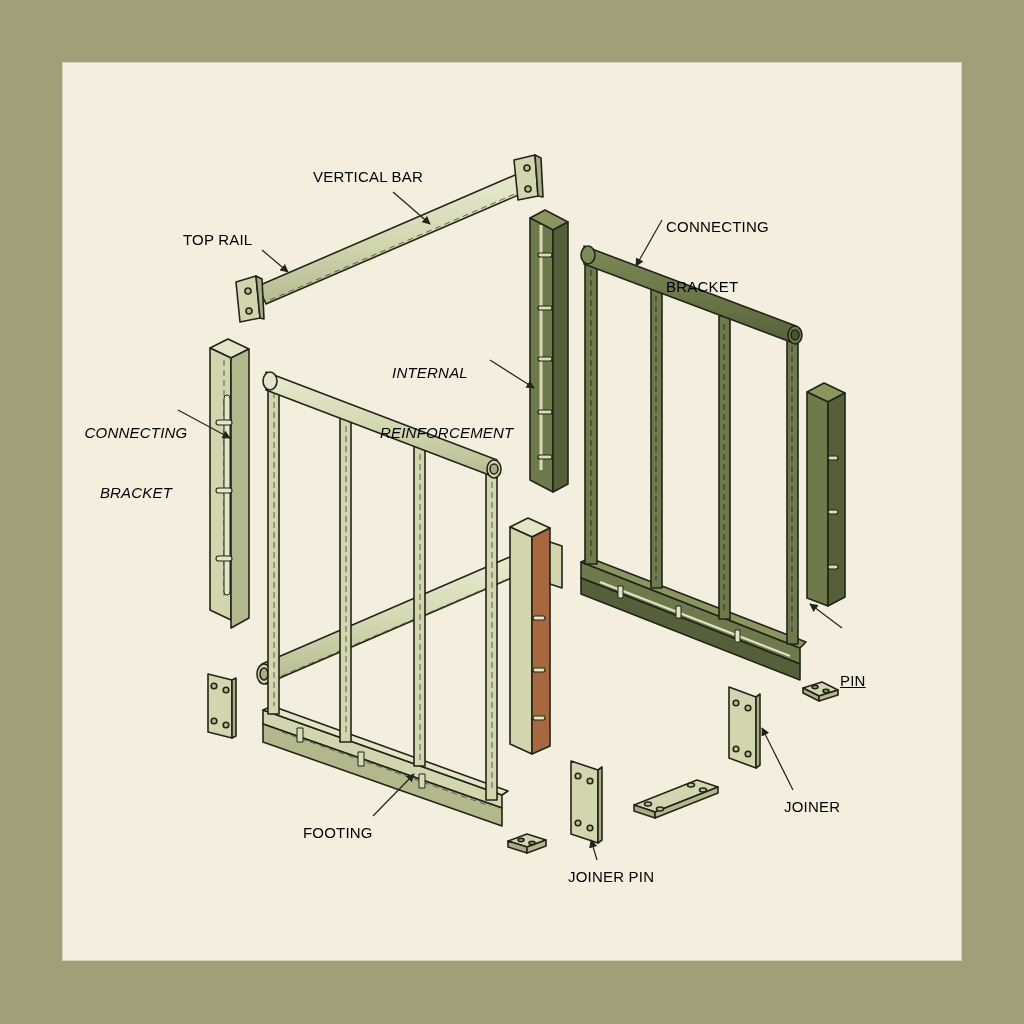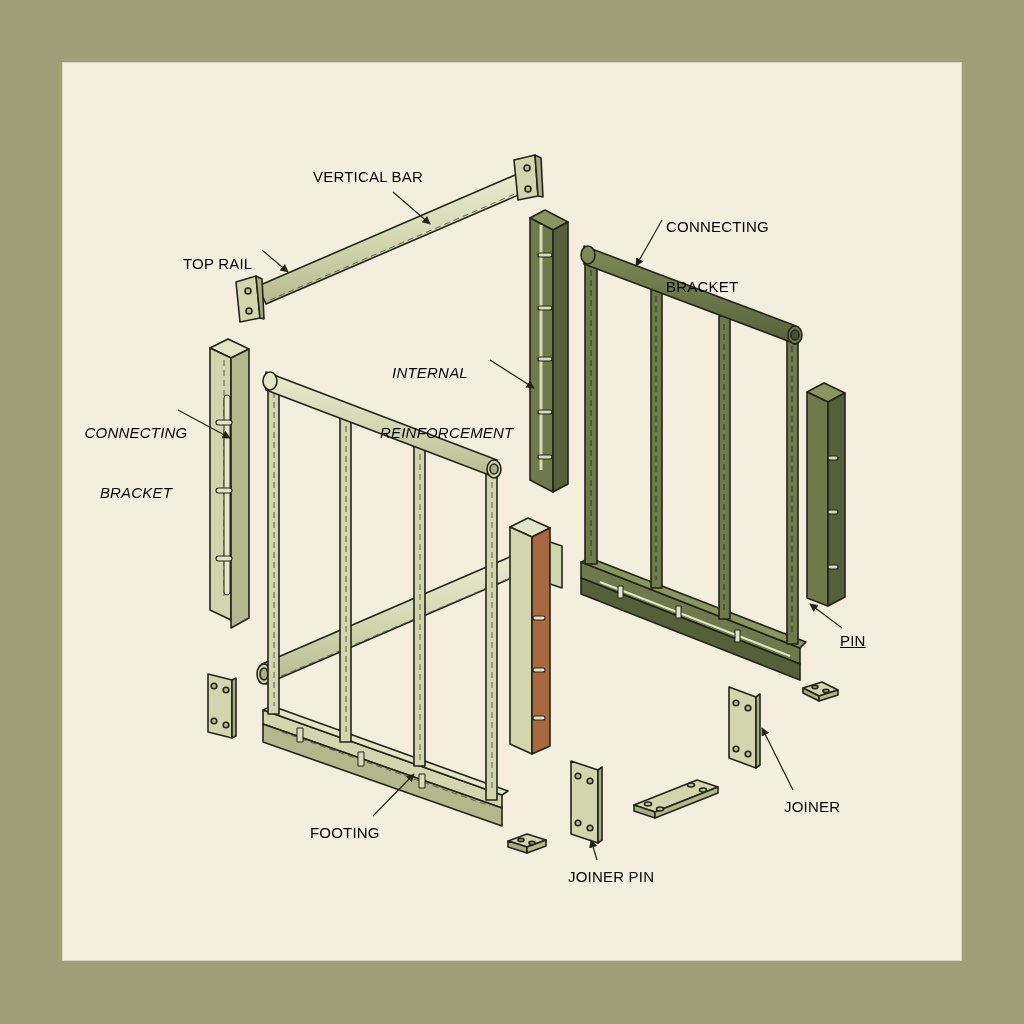--- a/index.html
+++ b/index.html
@@ -234,34 +234,34 @@
     <line x1="662" y1="220" x2="636" y2="266" marker-end="url(#arrow)"></line>
     <line x1="490" y1="360" x2="534" y2="388" marker-end="url(#arrow)"></line>
     <line x1="178" y1="410" x2="230" y2="438" marker-end="url(#arrow)"></line>
     <line x1="842" y1="628" x2="810" y2="604" marker-end="url(#arrow)"></line>
     <line x1="793" y1="790" x2="762" y2="728" marker-end="url(#arrow)"></line>
     <line x1="373" y1="816" x2="414" y2="774" marker-end="url(#arrow)"></line>
     <line x1="597" y1="860" x2="591" y2="840" marker-end="url(#arrow)"></line>
   </g>
 </svg>
 
-<div class="label left" style="left:183px; top:230px;margin-top:24px;">TOP RAIL</div>
+<div class="label left" style="left:183px; top:230px;">TOP RAIL</div>
 <div class="label left" style="left:313px; top:167px;">VERTICAL BAR</div>
 
 <div class="label left" style="left:666px; top:177px;">
   <div>CONNECTING</div>
   <div>BRACKET</div>
 </div>
 
 <div class="label center" style="left:380px; top:323px; width:100px;">
   <div>INTERNAL</div>
   <div>REINFORCEMENT</div>
 </div>
 
 <div class="label center" style="left:82px; top:383px; width:108px;">
   <div>CONNECTING</div>
   <div>BRACKET</div>
 </div>
 
-<div class="label left" style="left:840px; top:631px;text-decoration:underline;">PIN</div>
+<div class="label left" style="left:840px; top:671px;text-decoration:underline;">PIN</div>
 <div class="label left" style="left:784px; top:797px;text-align:center;">JOINER</div>
-<div class="label left" style="left:310px; top:823px;">FOOTING</div>
+<div class="label left" style="left:303px; top:823px;">FOOTING</div>
 <div class="label left" style="left:568px; top:867px;">JOINER PIN</div>
 
 </body></html>

